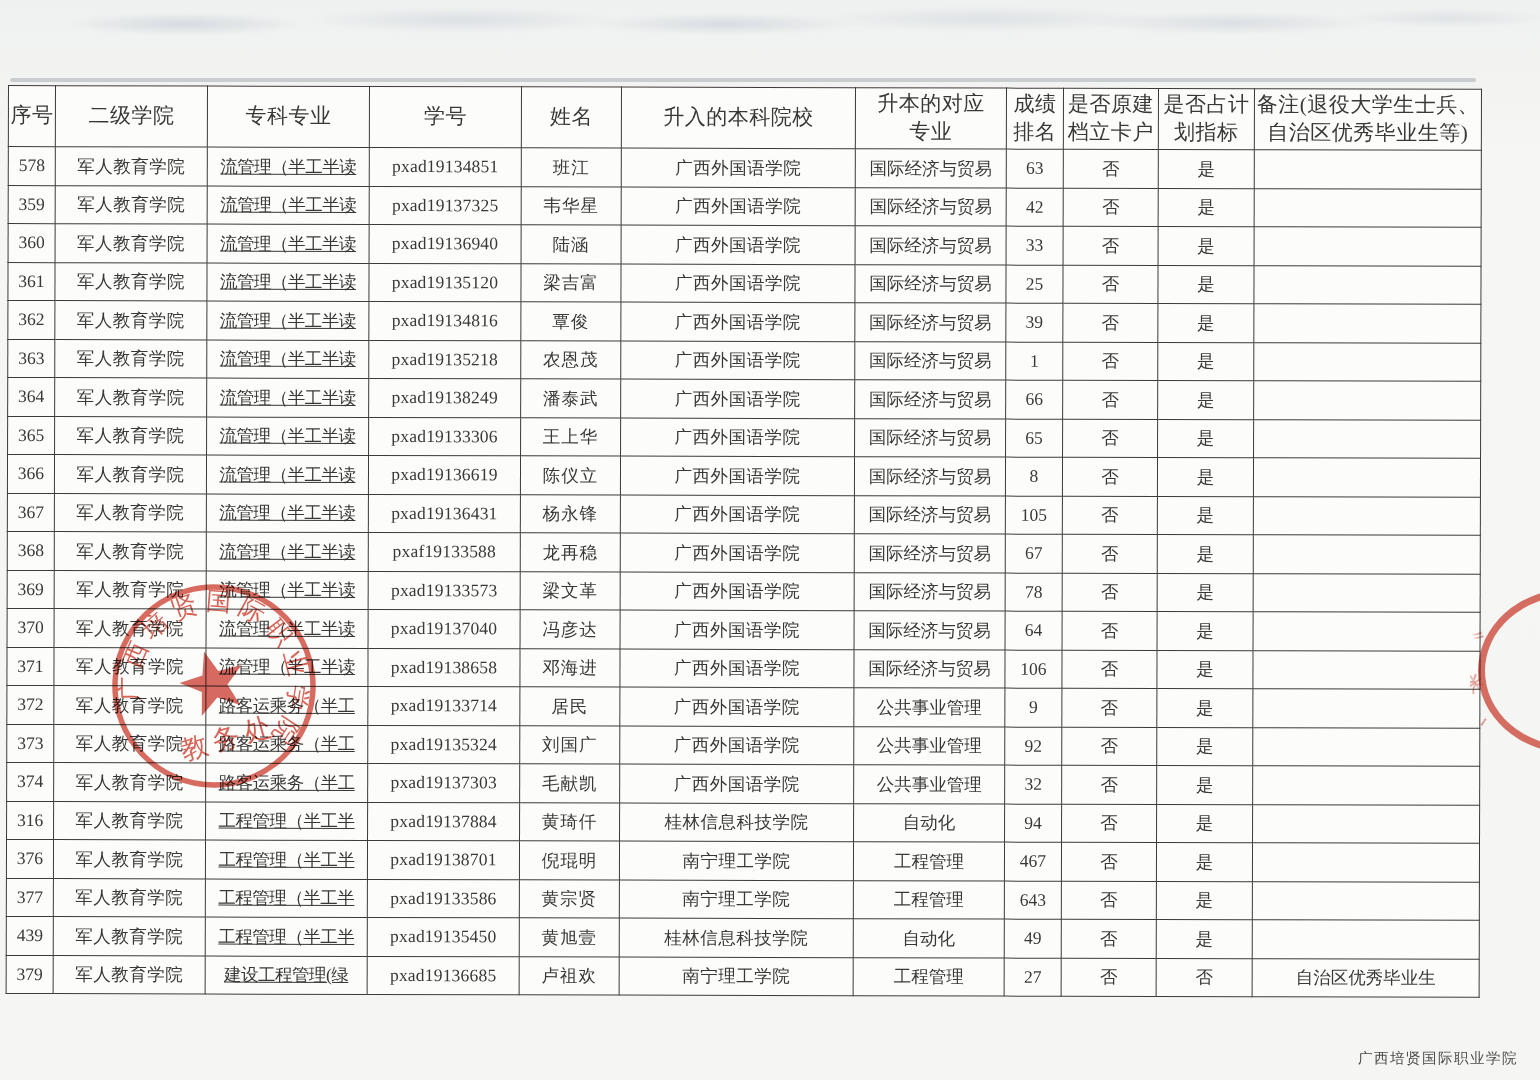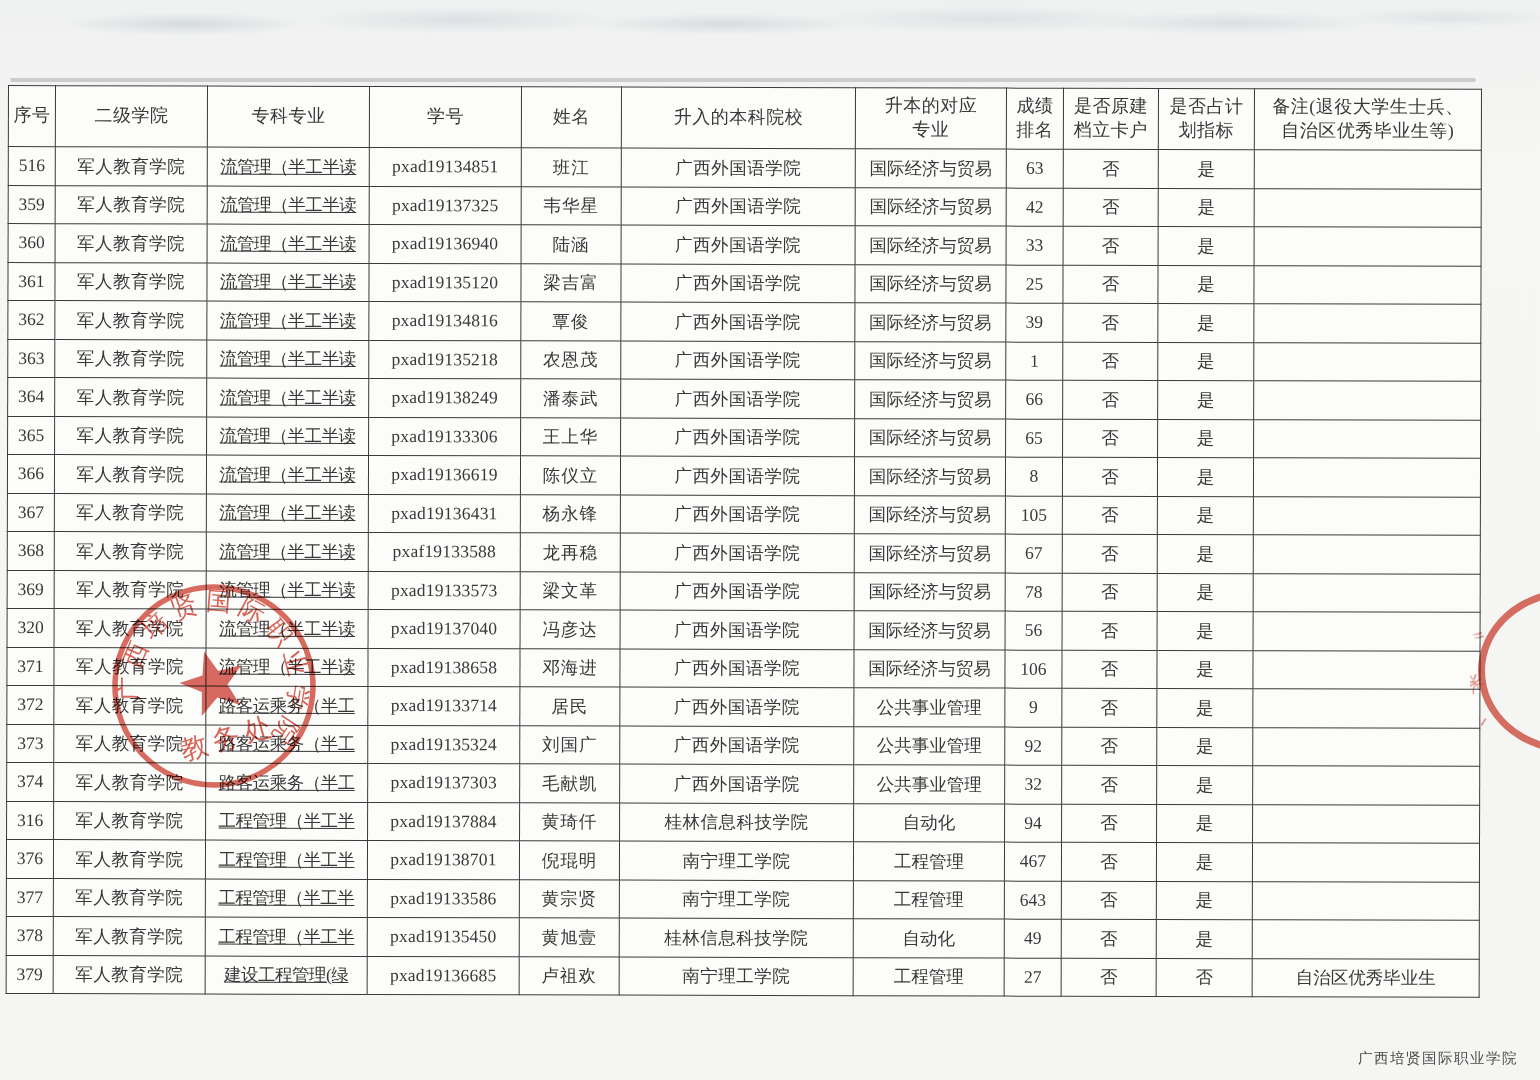--- a/index.html
+++ b/index.html
@@ -33,21 +33,21 @@
   table.doc{
     border-collapse:collapse;table-layout:fixed;background:#fcfcfa;
     width:1473px;
   }
   table.doc td,table.doc th{
     border:1.6px solid #3b3b3b;
     padding:0;vertical-align:middle;text-align:center;
     font-weight:normal;overflow:hidden;white-space:nowrap;
   }
   table.doc thead th{
-    height:60px;font-size:18px;line-height:1.32;white-space:pre-line;
+    height:60px;font-size:21px;line-height:1.32;white-space:pre-line;
     letter-spacing:.5px;
   }
   table.doc tbody tr{height:38.5px;}
   table.doc tbody td{font-size:17.5px;}
   td.c-no{font-size:17px;}
   td.c-college{text-align:left;padding-left:3px;font-size:18.5px;letter-spacing:.5px;}
   td.c-major{text-align:left;font-size:20.5px;letter-spacing:-.5px;text-decoration:underline;}
   td.c-id{font-size:18px;letter-spacing:.2px;}
   td.c-name{font-size:18.5px;letter-spacing:1px;margin-top:14px;}
   td.c-univ{font-size:18px;letter-spacing:.5px;}
@@ -116,21 +116,21 @@
           <th>是否原建
 档立卡户</th>
           <th>是否占计
 划指标</th>
           <th>备注(退役大学生士兵、
 自治区优秀毕业生等)</th>
         </tr>
       </thead>
       <tbody id="tbody">
           <tr>
-      <td class="c-no">516</td>
+      <td class="c-no">578</td>
       <td class="c-college">军人教育学院</td>
       <td class="c-major">流管理（半工半读</td>
       <td class="c-id">pxad19134851</td>
       <td class="c-name">班江</td>
       <td class="c-univ">广西外国语学院</td>
       <td class="c-tmajor">国际经济与贸易</td>
       <td class="c-rank">63</td>
       <td class="c-poverty">否</td>
       <td class="c-quota">是</td>
       <td class="c-remark"></td>
@@ -272,28 +272,28 @@
       <td class="c-id">pxad19133573</td>
       <td class="c-name">梁文革</td>
       <td class="c-univ">广西外国语学院</td>
       <td class="c-tmajor">国际经济与贸易</td>
       <td class="c-rank">78</td>
       <td class="c-poverty">否</td>
       <td class="c-quota">是</td>
       <td class="c-remark"></td>
     </tr>
           <tr>
-      <td class="c-no">320</td>
+      <td class="c-no">370</td>
       <td class="c-college">军人教育学院</td>
       <td class="c-major">流管理（半工半读</td>
       <td class="c-id">pxad19137040</td>
       <td class="c-name">冯彦达</td>
       <td class="c-univ">广西外国语学院</td>
       <td class="c-tmajor">国际经济与贸易</td>
-      <td class="c-rank">56</td>
+      <td class="c-rank">64</td>
       <td class="c-poverty">否</td>
       <td class="c-quota">是</td>
       <td class="c-remark"></td>
     </tr>
           <tr>
       <td class="c-no">371</td>
       <td class="c-college">军人教育学院</td>
       <td class="c-major">流管理（半工半读</td>
       <td class="c-id">pxad19138658</td>
       <td class="c-name">邓海进</td>
@@ -376,21 +376,21 @@
       <td class="c-id">pxad19133586</td>
       <td class="c-name">黄宗贤</td>
       <td class="c-univ">南宁理工学院</td>
       <td class="c-tmajor">工程管理</td>
       <td class="c-rank">643</td>
       <td class="c-poverty">否</td>
       <td class="c-quota">是</td>
       <td class="c-remark"></td>
     </tr>
           <tr>
-      <td class="c-no">378</td>
+      <td class="c-no">439</td>
       <td class="c-college">军人教育学院</td>
       <td class="c-major">工程管理（半工半</td>
       <td class="c-id">pxad19135450</td>
       <td class="c-name">黄旭壹</td>
       <td class="c-univ">桂林信息科技学院</td>
       <td class="c-tmajor">自动化</td>
       <td class="c-rank">49</td>
       <td class="c-poverty">否</td>
       <td class="c-quota">是</td>
       <td class="c-remark"></td>

